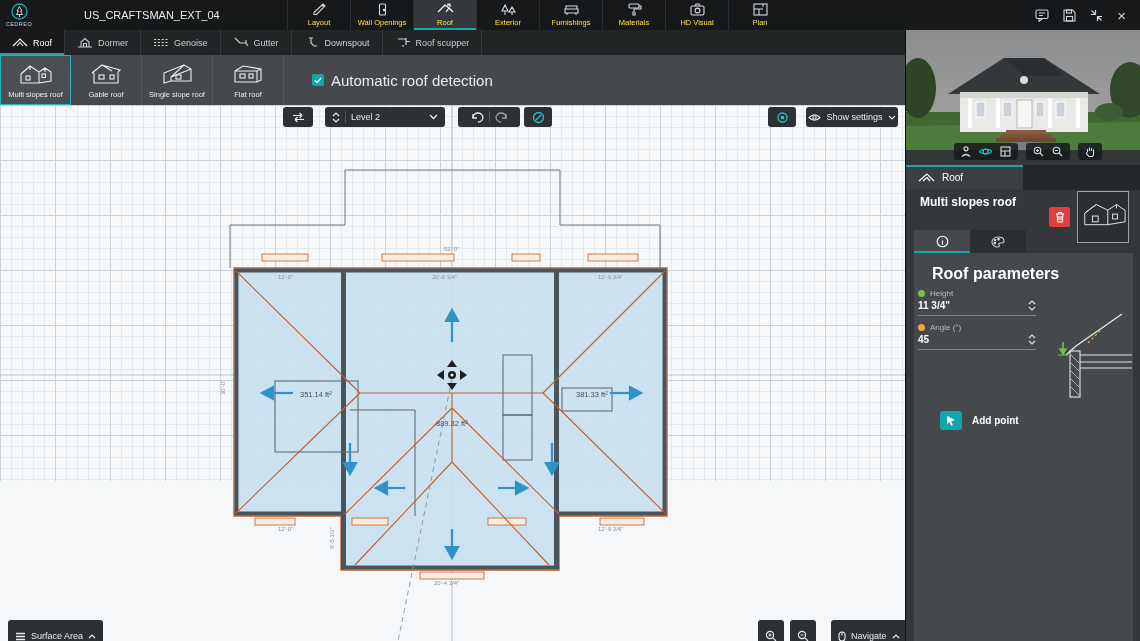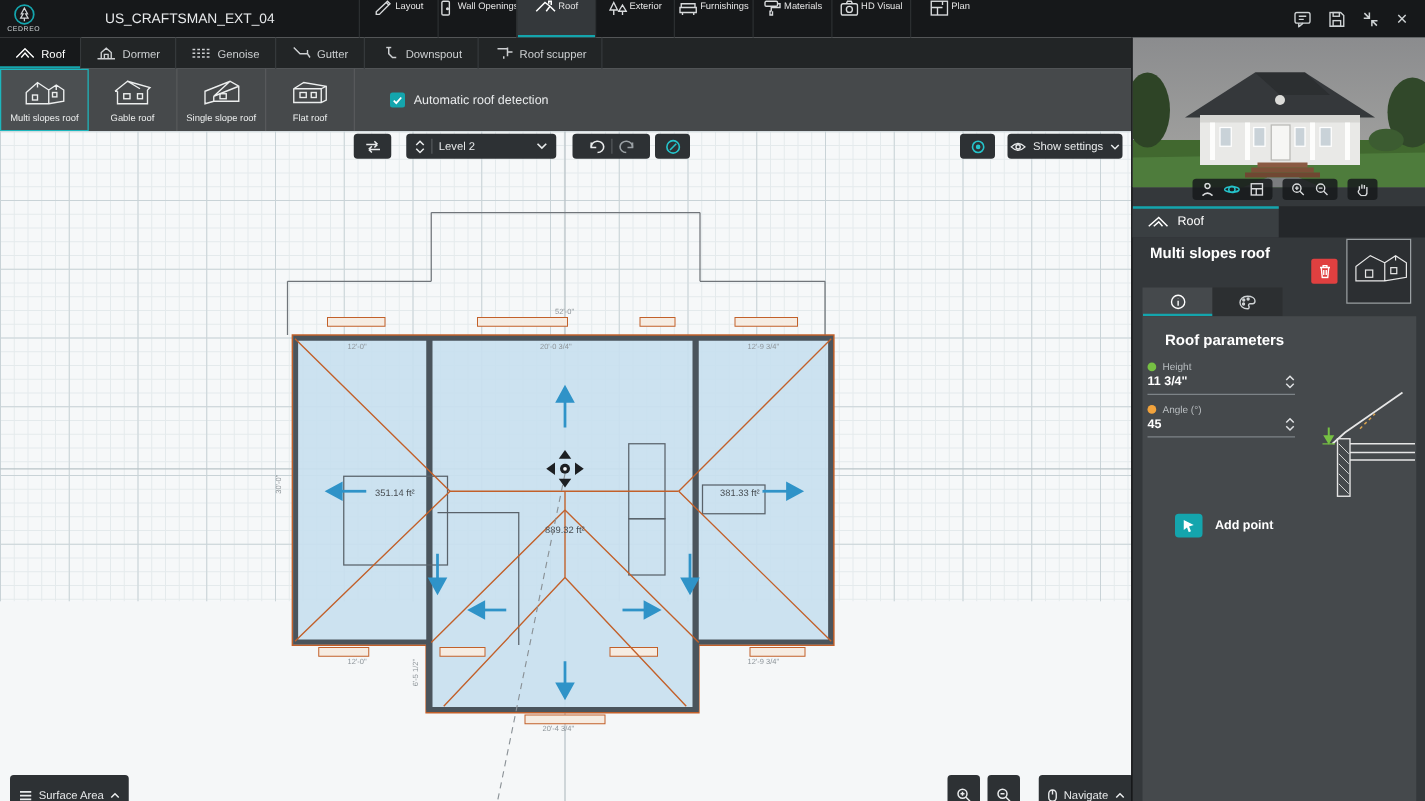--- a/index.html
+++ b/index.html
@@ -8,37 +8,37 @@
   .abs{position:absolute;}
   .row{display:flex;align-items:center;}
   svg{display:block;}
 
   
   .topnav{position:absolute;left:0;top:0;width:1140px;height:30px;background:#16181a;display:flex;align-items:stretch;gap:32px;}
   .logo{width:38px;display:flex;flex-direction:column;align-items:center;justify-content:center;gap:1px;}
   .logo-txt{font-size:5.5px;letter-spacing:.5px;color:#cfd3d5;}
   .proj{display:flex;align-items:center;color:#e8eaec;font-size:11px;padding:0 14px;width:185px;}
   .mtabs{display:flex;height:30px;}
-  .mtab{width:63px;display:flex;flex-direction:row;justify-content:center;gap:2px;color:#e5e5e5;border-left:1px solid #2b2e30;cursor:default;}
+  .mtab{width:63px;display:flex;flex-direction:column;align-items:center;justify-content:center;gap:2px;color:#fde047;border-left:1px solid #2b2e30;cursor:default;}
   .mtab .lbl{font-size:7.5px;white-space:nowrap;}
   .mtab.active{background:#34383b;box-shadow:inset 0 -2px 0 #14a5ad;}
   .winctl{margin-left:auto;display:flex;align-items:center;gap:14px;padding-right:14px;color:#cfd3d5;}
 
   
   .ribbon{position:absolute;left:0;top:30px;width:905px;height:25px;background:#222526;display:flex;}
   .rtab{display:flex;align-items:center;gap:5px;padding:0 12px;color:#cdd0d2;font-size:9px;border-right:1px solid #35393b;}
   .rtab.active{background:#17191b;color:#fff;box-shadow:inset 0 -2px 0 #14a5ad;}
 
   
   .toolrow{position:absolute;left:0;top:55px;width:905px;height:50px;background:#46494b;display:flex;align-items:stretch;}
   .tcard{width:71px;display:flex;flex-direction:column;align-items:center;justify-content:center;gap:3px;color:#eceeee;border-right:1px solid #57595b;}
   .tcard .lbl{font-size:7.5px;white-space:nowrap;}
   .tcard.selected{border:1px solid #1cb6bd;border-right:1px solid #1cb6bd;background:#4b4f51;}
   .chk{width:12px;height:12px;background:#14a5ad;border-radius:2px;display:flex;align-items:center;justify-content:center;}
-  .chklbl{color:#e9ebec;font-size:10px;margin-left:7px;}
+  .chklbl{color:#e9ebec;font-size:15px;margin-left:7px;}
 
   
   .canvas{position:absolute;left:0;top:105px;width:905px;height:376px;background:#f6f8f9;
     background-image:
       linear-gradient(#c9d3d7 1px,transparent 1px),linear-gradient(90deg,#c9d3d7 1px,transparent 1px),
       linear-gradient(#e4eaec 1px,transparent 1px),linear-gradient(90deg,#e4eaec 1px,transparent 1px);
     background-size:55px 55px,55px 55px,11px 11px,11px 11px;}
   .fbtn{position:absolute;background:#2d3134;border-radius:3px;color:#e9ebec;display:flex;align-items:center;justify-content:center;gap:5px;font-size:9px;height:20px;}
   .divline{width:1px;height:12px;background:#54585b;}
   .teal{color:#25c3ca;}
@@ -53,21 +53,21 @@
   .minigrp{background:rgba(24,26,28,.85);border-radius:3px;height:17px;display:flex;align-items:center;gap:8px;padding:0 7px;color:#d8dadc;}
   .tabstrip{position:absolute;left:0;top:135px;width:235px;height:25px;background:#24272a;display:flex;}
   .sidetab{width:117px;display:flex;align-items:center;gap:7px;padding-left:12px;background:#3a3f42;box-shadow:inset 0 2px 0 #14a5ad;color:#fff;font-size:10px;}
   .ptitle{position:absolute;left:14px;top:165px;color:#fff;font-size:12px;font-weight:bold;}
   .delbtn{position:absolute;left:143px;top:177px;width:21px;height:20px;background:#e04040;border-radius:2px;display:flex;align-items:center;justify-content:center;color:#fff;}
   .thumb{position:absolute;left:171px;top:161px;width:52px;height:52px;background:#2c2f32;border:1px solid #9aa0a3;}
   .subtabs{position:absolute;left:8px;top:200px;display:flex;}
   .stab{width:56px;height:23px;display:flex;align-items:center;justify-content:center;color:#cfd3d5;background:#2c2f31;}
   .stab.active{background:#45494c;box-shadow:inset 0 -2px 0 #14a5ad;}
   .pcard{position:absolute;left:8px;top:223px;width:219px;height:388px;background:#45494c;}
-  .phead{position:absolute;left:18px;top:12px;color:#fff;font-size:12px;font-weight:bold;}
+  .phead{position:absolute;left:18px;top:12px;color:#fff;font-size:16px;font-weight:bold;}
   .field{position:absolute;left:4px;width:118px;}
   .field .flab{display:flex;align-items:center;gap:5px;font-size:8px;color:#b9bec1;}
   .dot{width:7px;height:7px;border-radius:50%;}
   .fval{color:#fff;font-size:10px;font-weight:bold;margin-top:2px;border-bottom:1px solid #7d8387;padding-bottom:4px;display:flex;justify-content:space-between;align-items:center;}
   .stepper{display:flex;flex-direction:column;gap:1px;color:#dfe1e3;}
   .addbtn-ic{width:22px;height:19px;background:#14a5ad;border-radius:3px;display:flex;align-items:center;justify-content:center;}
   .addbtn-lb{color:#fff;font-size:10px;font-weight:bold;margin-left:10px;}
 </style>
 </head>
 <body>

